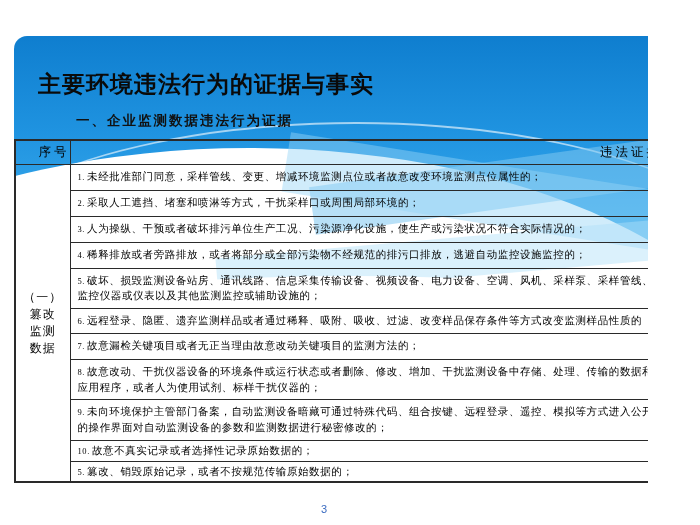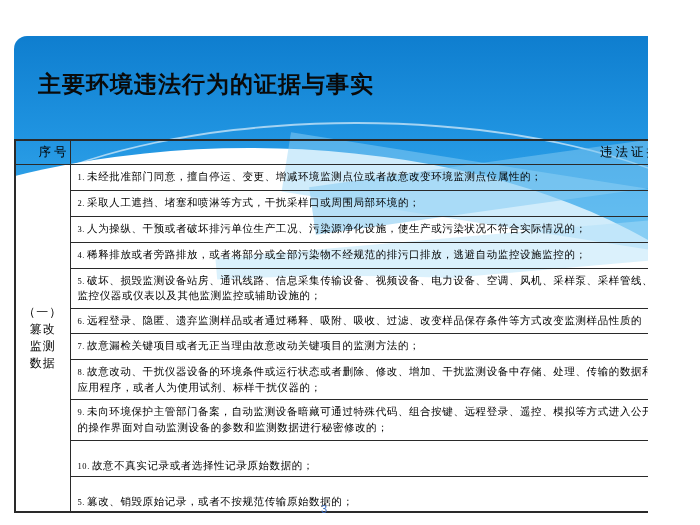--- a/index.html
+++ b/index.html
@@ -42,21 +42,21 @@
   table.evidence th { height:24px; font-size:12.5px; font-weight:normal; color:#000;
                       letter-spacing:3px; text-align:right; background:transparent; }
   th.col-xuhao, td.cat { width:55px; }
   td.cat { text-align:center; vertical-align:middle; font-size:12px; color:#000;
            letter-spacing:1px; }
   td.cat span { display:block; line-height:17px; }
   td.evi { font-size:10.5px; color:#000; line-height:1.5; padding:4px 8px 4px 7px;
            letter-spacing:0.6px; vertical-align:middle; }
   td.evi .num { font-size:8.5px; margin-right:2px; }
   tr.single td.evi { height:26px; }
-  tr.tight  td.evi { height:20px; padding-top:17px; padding-bottom:2px; }
+  tr.tight  td.evi { height:20px; padding-top:2px; padding-bottom:2px; }
 
   
   .footer-page { position:absolute; left:0; right:0; top:484px; text-align:center;
                  font-size:11px; color:#3a6bc0; }
   .footer-date { position:absolute; right:32px; top:484px; font-size:11px; color:#3a6bc0;
                  letter-spacing:0.3px; }
 </style>
 </head>
 <body>
 
@@ -65,37 +65,38 @@
 
     <div class="bg-blue"></div>
     <div class="arc-line"></div>
     <div class="swoosh-main"></div>
     <div class="band1"></div>
     <div class="band2"></div>
     <div class="band3"></div>
     <div class="swoosh-bottom"></div>
 
     <div class="title">主要环境违法行为的证据与事实</div>
+    <div class="subtitle">一、企业监测数据违法行为证据</div>
 
     <table class="evidence">
       <thead>
         <tr>
           <th class="col-xuhao">序号</th>
           <th>违法证据</th>
         </tr>
       </thead>
       <tbody>
         <tr class="single">
           <td class="cat" rowspan="11">
             <span>（一）</span>
             <span>篡改</span>
             <span>监测</span>
             <span>数据</span>
           </td>
-          <td class="evi"><span class="num">1.</span><span>未经批准部门同意，擅自停运、变更、增减环境监测点位或者故意改变环境监测点位属性的；</span></td>
+          <td class="evi"><span class="num">1.</span><span>未经批准部门同意，采样管线、变更、增减环境监测点位或者故意改变环境监测点位属性的；</span></td>
         </tr>
         <tr class="single">
           <td class="evi"><span class="num">2.</span><span>采取人工遮挡、堵塞和喷淋等方式，干扰采样口或周围局部环境的；</span></td>
         </tr>
         <tr class="single">
           <td class="evi"><span class="num">3.</span><span>人为操纵、干预或者破坏排污单位生产工况、污染源净化设施，使生产或污染状况不符合实际情况的；</span></td>
         </tr>
         <tr class="single">
           <td class="evi"><span class="num">4.</span><span>稀释排放或者旁路排放，或者将部分或全部污染物不经规范的排污口排放，逃避自动监控设施监控的；</span></td>
         </tr>

